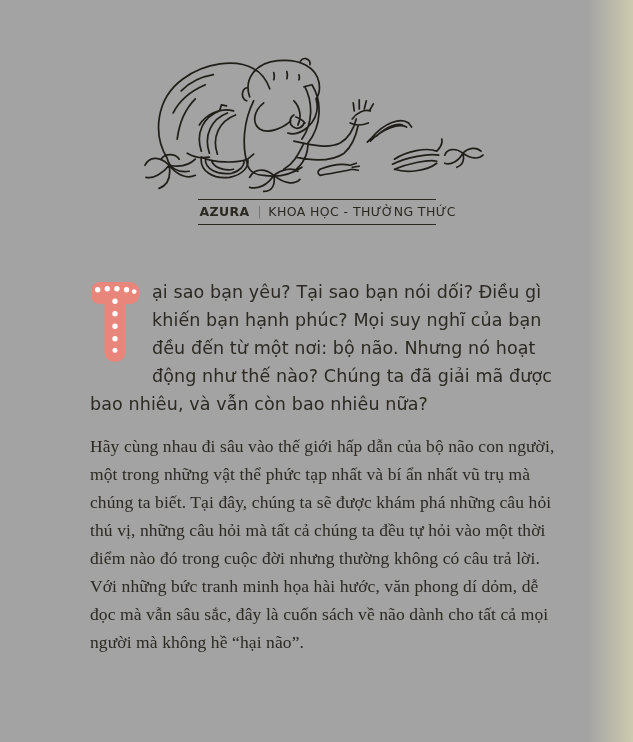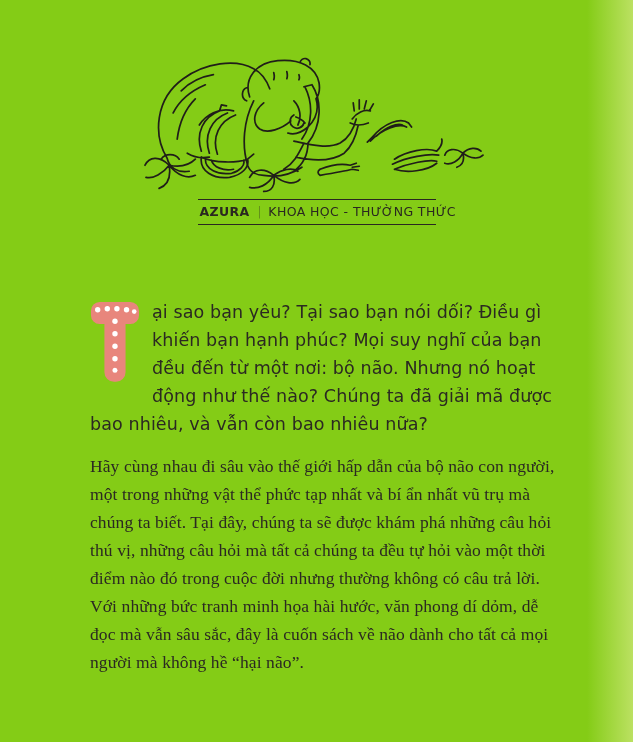--- a/index.html
+++ b/index.html
@@ -3,21 +3,21 @@
 <meta charset="utf-8">
 <style>
   * { margin: 0; padding: 0; box-sizing: border-box; }
   html, body { width: 633px; height: 742px; }
   body { font-family: "DejaVu Sans", sans-serif; }
 
   .page {
     position: relative;
     width: 633px;
     height: 742px;
-    background: #84cc16;
+    background: #a3a3a3;
     overflow: hidden;
   }
   
   .page::after {
     content: "";
     position: absolute;
     top: 0; right: 0;
     width: 46px; height: 100%;
     background: linear-gradient(90deg, rgba(255,250,190,0) 0%, rgba(255,250,190,0.45) 100%);
     pointer-events: none;
@@ -55,21 +55,20 @@
   }
 
   .body-text {
     position: absolute;
     left: 90px; top: 278px;
     width: 466px;
     color: #2B2922;
     font-size: 17.5px;
     line-height: 28px;
     letter-spacing: 0.1px;
-    margin-top: 20px;
   }
   .paragraph { text-align: left; }
   .paragraph + .paragraph { margin-top: 14px; font-family: Liberation Serif, serif; }
 
   .dropcap {
     float: left;
     width: 50px; height: 82px;
     margin: 4px 12px 2px 0;
   }
   .sr {

